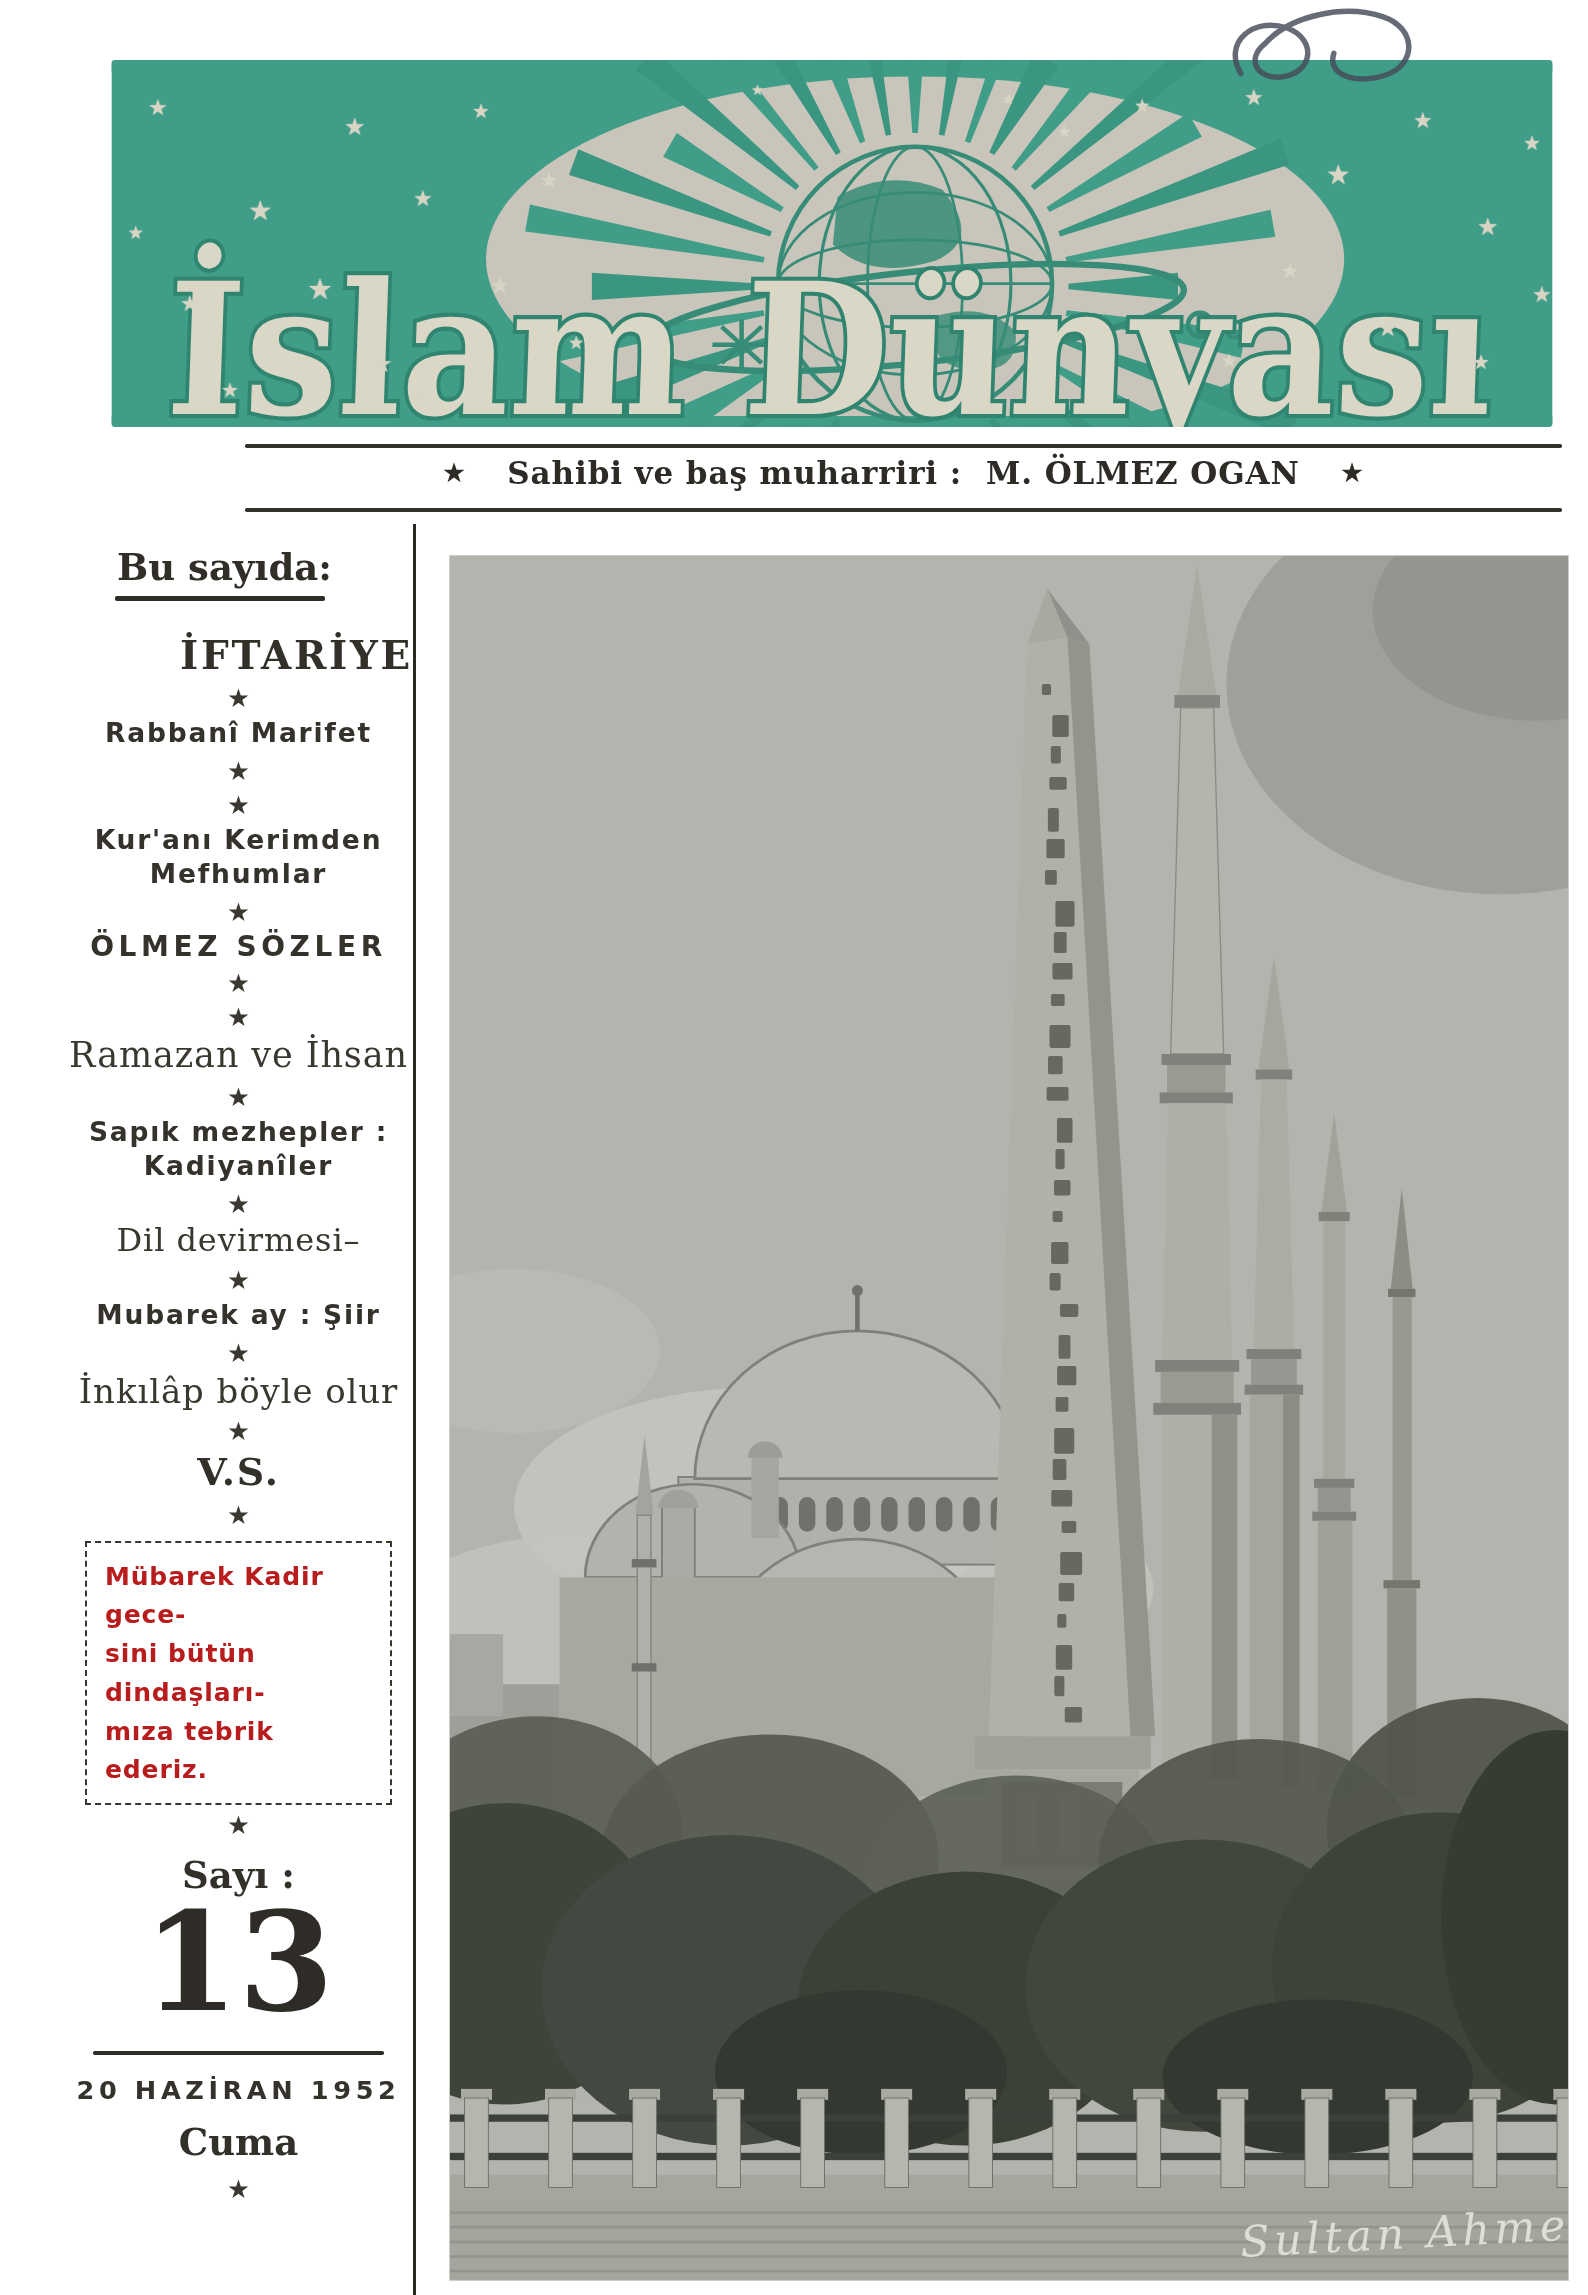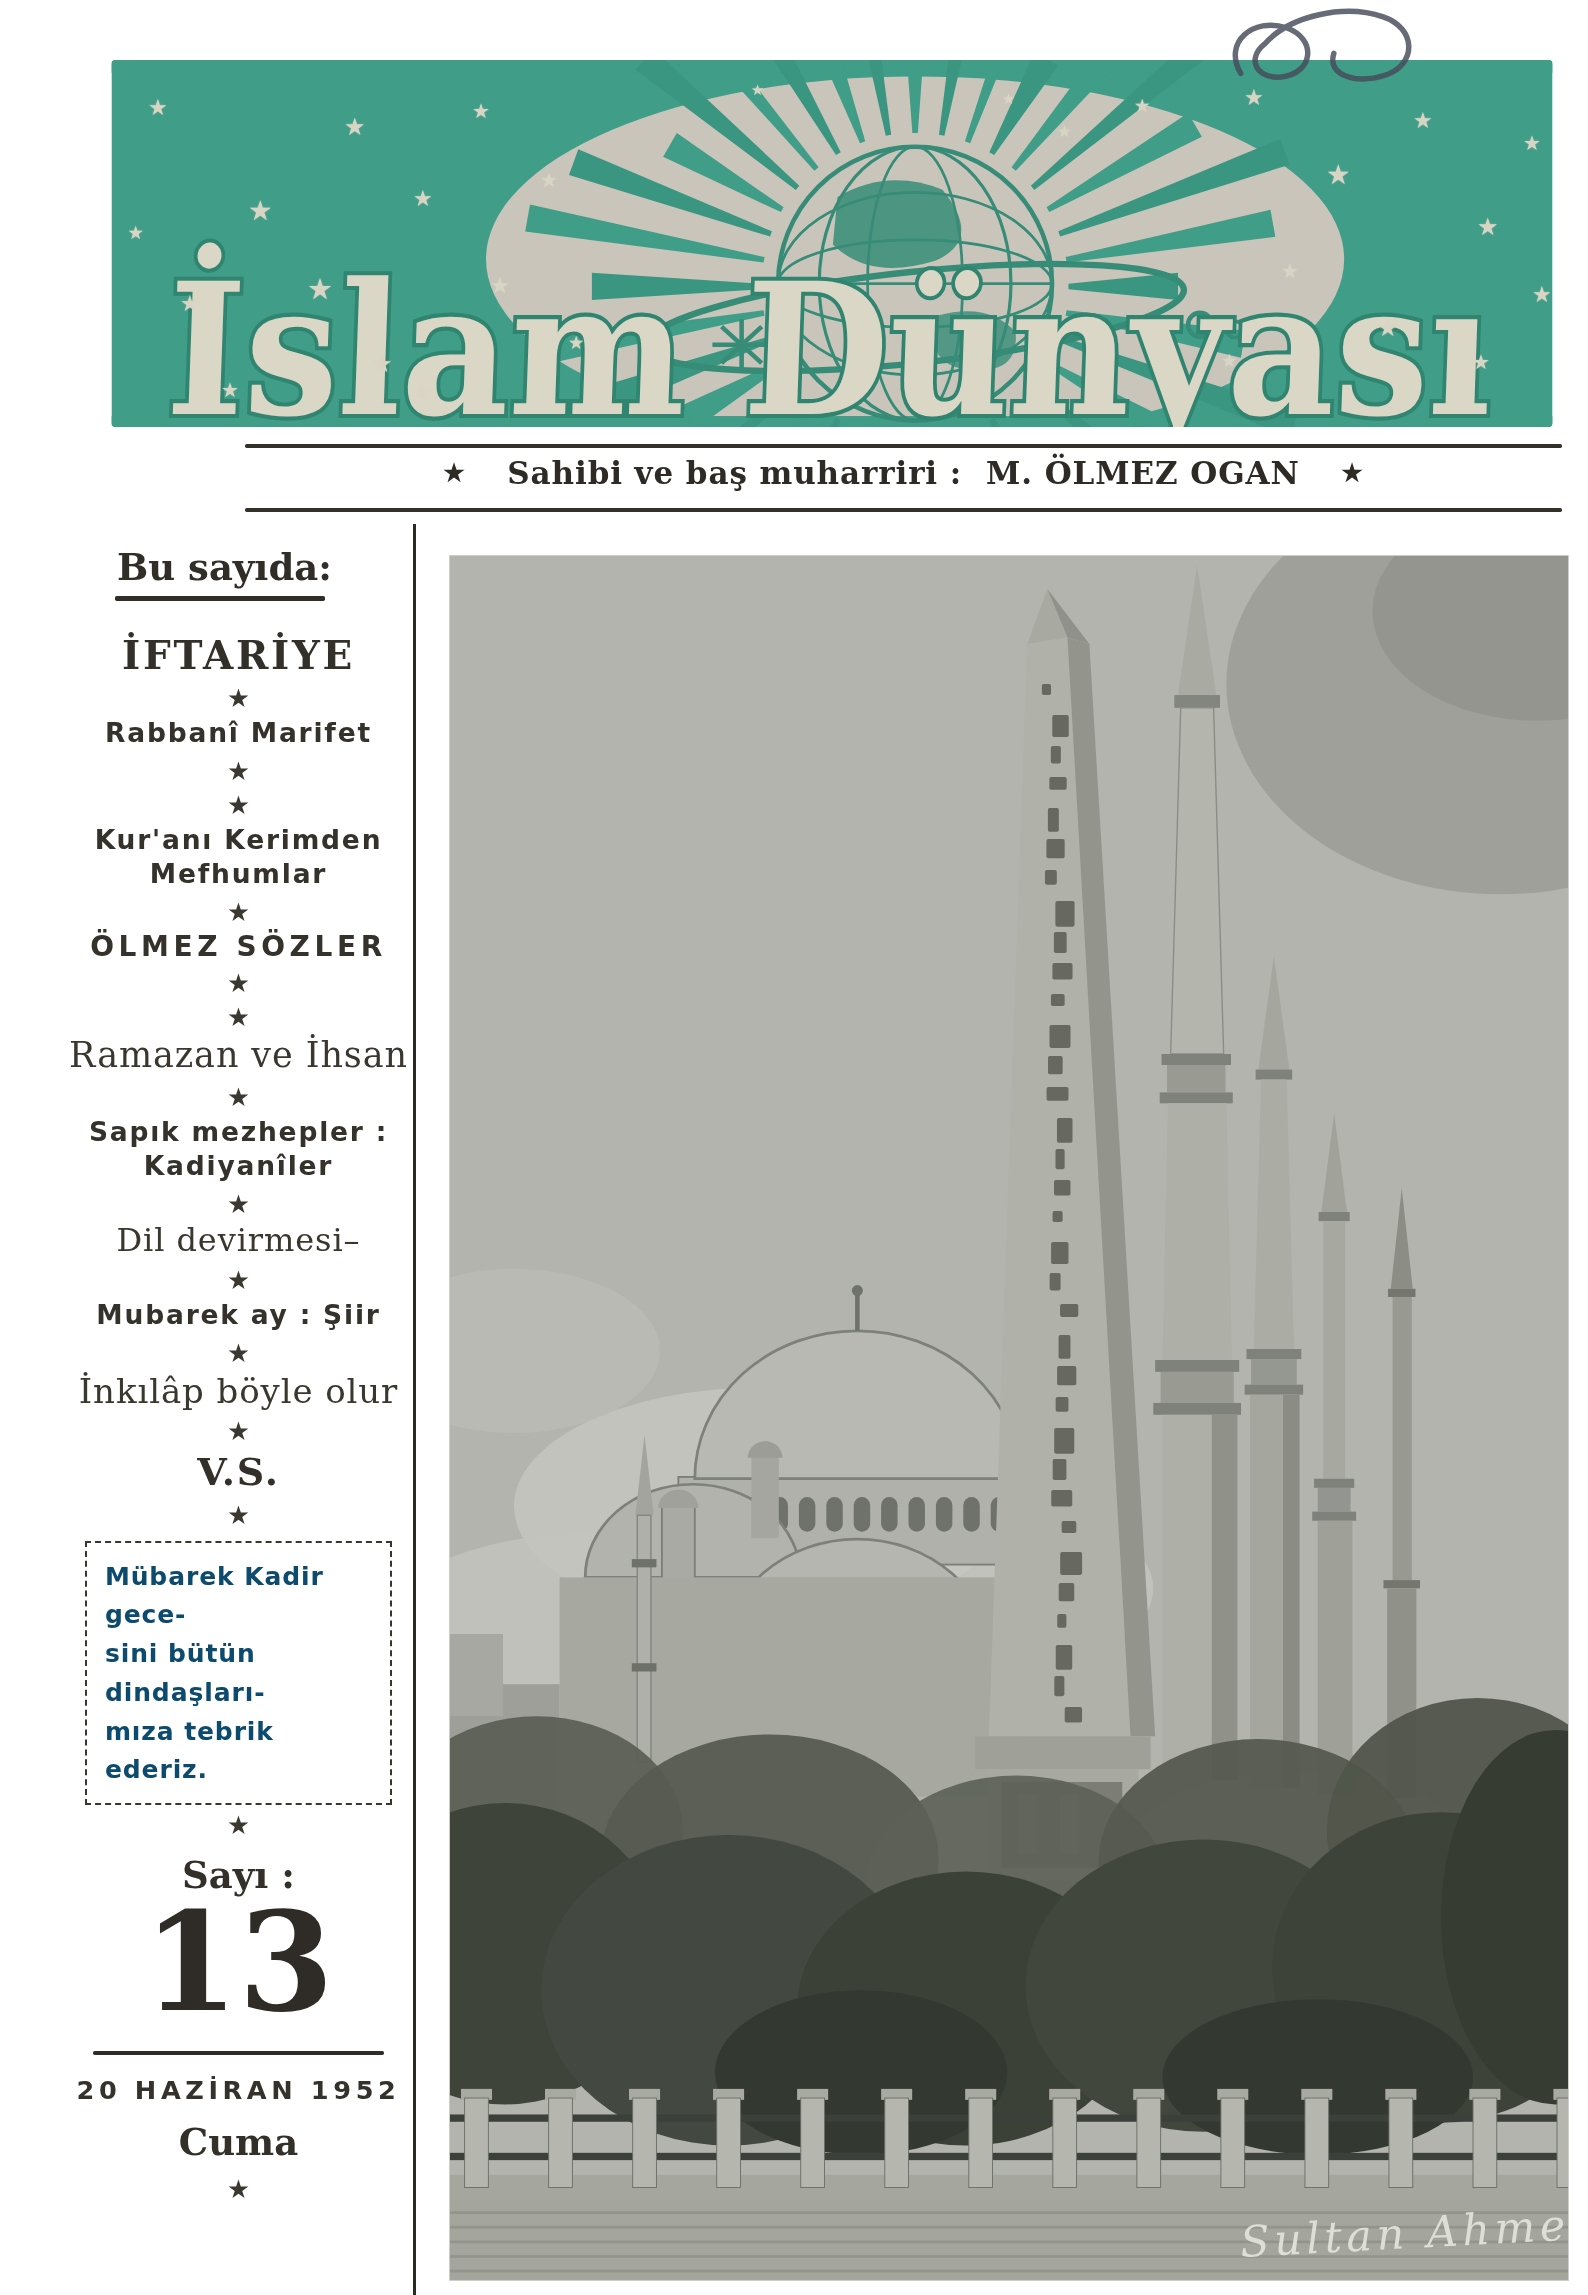--- a/index.html
+++ b/index.html
@@ -30,31 +30,31 @@
   .owner-line .st{font-family:"DejaVu Sans",sans-serif;font-size:27.4px;margin:0 40px;vertical-align:1.8px;}
   .owner-line .nm{margin-left:24px;}
 
   
   .col-divider{position:absolute;left:413px;top:524px;width:2.7px;height:1771px;background:#2b2924;}
   .sidebar{position:absolute;left:64px;top:545px;width:349px;text-align:center;color:#363329;}
   .toc-heading{font-weight:bold;font-size:37px;color:#312e28;text-align:left;padding-left:53px;}
   .heading-underline{width:210px;height:4.6px;background:#312e28;margin:7.3px 0 0 51px;border-radius:1.8px;}
   .star-sep{display:block;font-family:"DejaVu Sans",sans-serif;font-size:25.6px;line-height:1;color:#3b3831;margin:8.2px 0 4.6px;}
   .item{margin:1.8px 0;line-height:1.18;}
-  .item.first{margin-top:31px;}
+  .item.first{margin-top:31px;text-align:right;}
   .serif-caps{font-weight:bold;font-size:39px;letter-spacing:2.7px;color:#33302a;}
   .serif{font-size:32px;letter-spacing:0.9px;color:#3a372f;}
   .serif-bold{font-weight:bold;font-size:38px;letter-spacing:1.8px;color:#33302a;}
   .sans{font-family:"DejaVu Sans",sans-serif;font-weight:bold;font-size:26.5px;letter-spacing:1.8px;color:#35322c;line-height:1.3;}
   .sans-caps{font-family:"DejaVu Sans",sans-serif;font-weight:bold;font-size:28px;letter-spacing:4.6px;color:#35322c;}
   .mixed-l2{font-family:"DejaVu Serif",serif;font-weight:normal;font-size:31px;letter-spacing:0.9px;}
 
   .notice-box{width:280px;margin:12.8px auto 5.5px;border:2.7px dashed #3a362e;padding:14.6px 5.5px 12.8px;
     font-family:"DejaVu Sans",sans-serif;font-weight:bold;font-size:25px;letter-spacing:0.9px;
-    line-height:1.55;color:#0c4a6e;text-align:left;padding-left:18.3px;}
+    line-height:1.55;color:#b91c1c;text-align:left;padding-left:18.3px;}
   .issue-label{font-weight:bold;font-size:37px;margin-top:14px;color:#33302a;}
   .issue-number{font-weight:bold;font-size:137px;line-height:.95;color:#2f2c27;}
   .side-rule{width:291px;height:4.6px;background:#2f2c27;margin:24px auto 20px;border-radius:1.8px;}
   .issue-date{font-family:"DejaVu Sans",sans-serif;font-weight:bold;font-size:25.6px;letter-spacing:4.6px;color:#35322c;}
   .issue-day{font-weight:bold;font-size:37px;margin-top:14.6px;color:#33302a;}
 
   
   .photo{position:absolute;left:450px;top:556px;width:1118px;height:1724px;background:#b3b5ae;box-shadow:0 0 0 0.9px rgba(120,116,104,.4);}
   .photo svg{position:absolute;inset:0;}
 </style>

